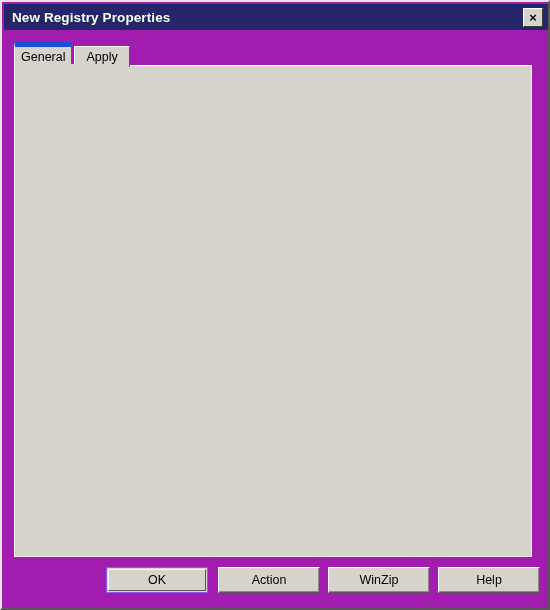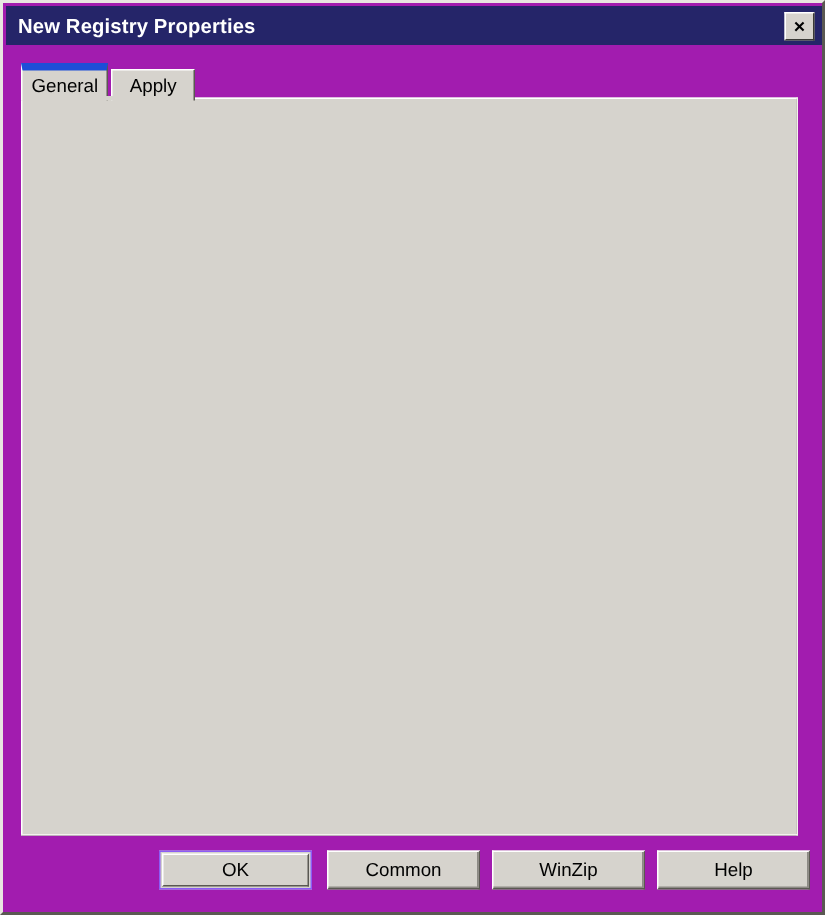--- a/index.html
+++ b/index.html
@@ -456,21 +456,21 @@
 
   <div class="label" style="left:24px; top:389px;">Value data:</div>
   <div class="field" style="left:160px; top:383px; width:358px; height:23px;">0</div>
 
   <div class="btn default" style="left:104px; top:565px; width:102px; height:26px;">
     <span class="btn-inner"></span>
     <span class="btn-label">OK</span>
   </div>
   <div class="btn" style="left:216px; top:565px; width:102px; height:26px;">
     <span class="btn-inner"></span>
-    <span class="btn-label">Common</span>
+    <span class="btn-label">Action</span>
   </div>
   <div class="btn" style="left:326px; top:565px; width:102px; height:26px;">
     <span class="btn-inner"></span>
     <span class="btn-label">WinZip</span>
   </div>
   <div class="btn" style="left:436px; top:565px; width:102px; height:26px;">
     <span class="btn-inner"></span>
     <span class="btn-label">Help</span>
   </div>
 

